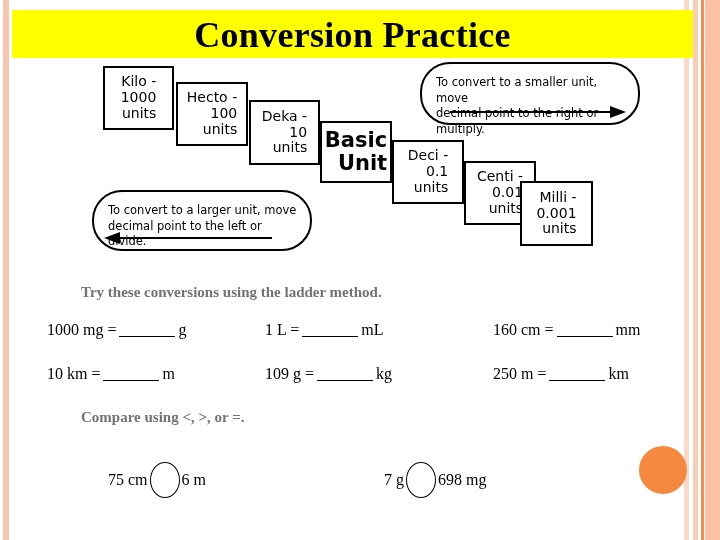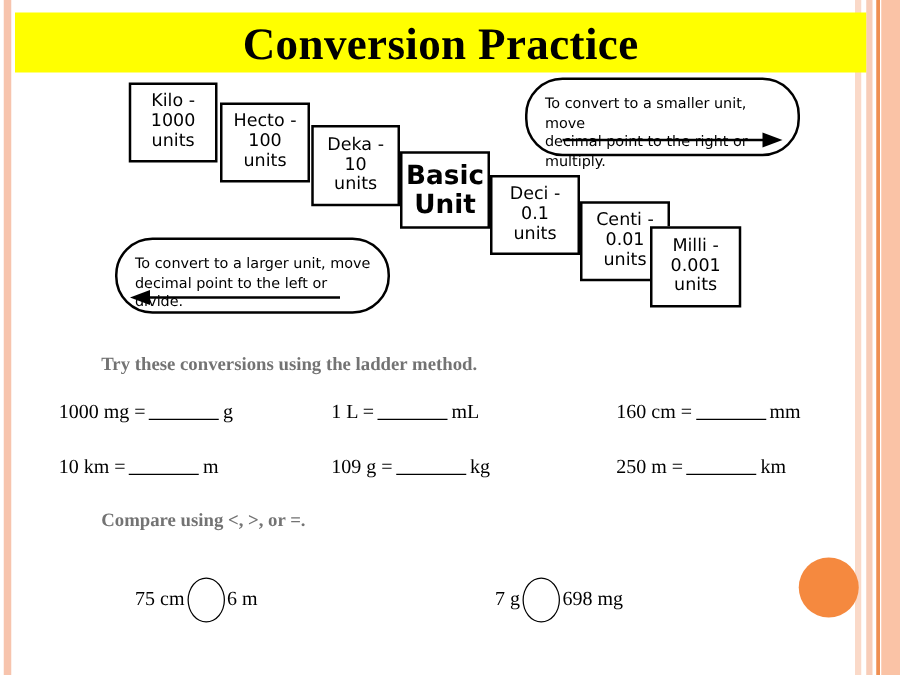--- a/index.html
+++ b/index.html
@@ -60,21 +60,21 @@
   .ladder { position: absolute; left: 0; top: 0; width: 720px; height: 270px; }
 
   .step {
     position: absolute;
     border: 2px solid #000000;
     background: #ffffff;
     box-sizing: border-box;
     display: flex;
     align-items: center;
     justify-content: center;
-    text-align: center;
+    text-align: right;
     font-family: "DejaVu Sans", sans-serif;
     font-size: 14px;
     line-height: 1.12;
     color: #000000;
     white-space: pre-line;
     z-index: 2;
   }
   .step.basic {
     font-weight: bold;
     font-size: 21px;
@@ -239,21 +239,21 @@
     <span>250 m =</span><span class="blank"></span><span>km</span>
   </div>
 
   <div class="section-heading" style="left:33px; top:409px;">Compare using &lt;, &gt;, or =.</div>
 
   <div class="compare-row" style="left:108px; top:462px;">
     <span>75 cm</span>
     <span class="compare-circle"></span>
     <span>6 m</span>
   </div>
-  <div class="compare-row" style="left:396px; top:462px;">
+  <div class="compare-row" style="left:384px; top:462px;">
     <span>7 g</span>
     <span class="compare-circle"></span>
     <span>698 mg</span>
   </div>
 
   <div class="orange-dot"></div>
 
 </div>
 
 </body></html>

